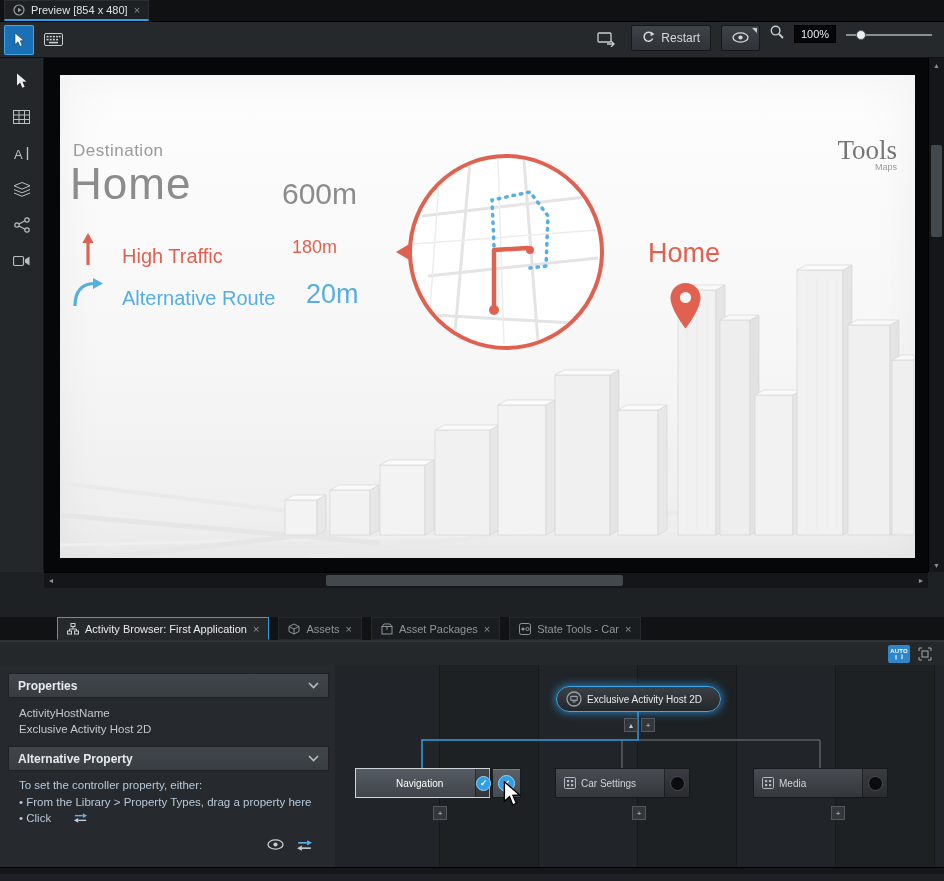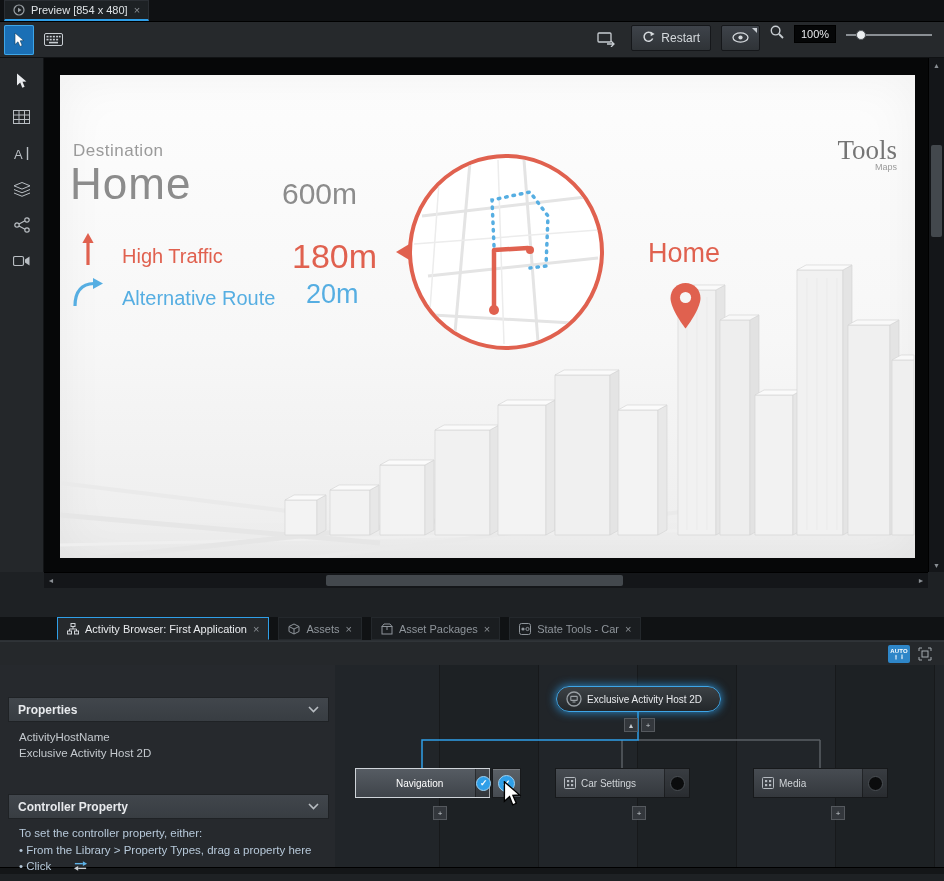--- a/index.html
+++ b/index.html
@@ -48,21 +48,21 @@
     background:linear-gradient(180deg,#fdfdfd 0%,#f7f7f7 55%,#ededed 100%);
     box-shadow:inset 0 0 50px rgba(0,0,0,0.05);
     overflow:hidden;
   }
   .scene .city { position:absolute; left:0; bottom:0; }
 
   .hud-dest-label { position:absolute; left:13px; top:66px; font-size:17px; color:#9a9a9a; letter-spacing:0.5px; }
   .hud-dest-name  { position:absolute; left:10px; top:84px; font-size:44px; color:#8c8c8c; letter-spacing:1px; }
   .hud-dest-dist  { position:absolute; left:222px; top:102px; font-size:30px; color:#8c8c8c; }
   .hud-traffic-label { position:absolute; left:62px; top:170px; font-size:20px; color:#e0614f; }
-  .hud-traffic-dist  { position:absolute; left:232px; top:162px; font-size:34px; color:#e0614f;text-align:center; }
+  .hud-traffic-dist  { position:absolute; left:232px; top:162px; font-size:18px; color:#e0614f;text-align:center; }
   .hud-alt-label { position:absolute; left:62px; top:212px; font-size:20px; color:#56aee2; }
   .hud-alt-dist  { position:absolute; left:246px; top:204px; font-size:27px; color:#56aee2; }
   .hud-arrow-red  { position:absolute; left:20px; top:158px; }
   .hud-arrow-blue { position:absolute; left:10px; top:200px; }
 
   .map-circle {
     position:absolute; left:348px; top:79px; width:196px; height:196px;
     border-radius:50%; border:4px solid #e0614f; background:#fff; overflow:hidden;
   }
   .map-pointer {
@@ -93,21 +93,21 @@
   .auto-btn .auto-txt { font-size:6px; font-weight:bold; letter-spacing:0.2px; }
   .fit-btn { width:18px; height:18px; display:flex; align-items:center; justify-content:center; }
 
   .content-row { height:202px; display:flex; position:relative; }
   .footer-strip { height:7px; background:#141618; border-top:1px solid #000; }
 
   
   .props-col { width:335px; padding:8px 6px 0 8px; background:#26292d; }
   .prop-header {
     height:25px; background:linear-gradient(#41464c,#383d42); border:1px solid #1f2225;
-    display:flex; align-items:center; padding:0 9px; color:#e8eaed; font-weight:bold; font-size:12px;margin-top:24px;
+    display:flex; align-items:center; padding:0 9px; color:#e8eaed; font-weight:bold; font-size:12px;
   }
   .prop-header .chev { margin-left:auto; }
   .prop-rows { padding:7px 11px 9px; font-size:11.5px; color:#c4c9ce; line-height:16px; }
   .prop-help { padding:6px 11px 2px; font-size:11.5px; color:#b7c9da; line-height:16.5px; }
   .help-line { display:flex; align-items:center; gap:22px; flex-wrap:nowrap; white-space:nowrap; }
   .prop-footer { display:flex; justify-content:flex-end; gap:12px; padding:10px 16px 0 0; }
 
   
   .graph {
     position:relative; flex:1; overflow:hidden;
@@ -499,21 +499,21 @@
         <svg width="11" height="7" viewBox="0 0 11 7">
             <polyline points="1,1 5.5,5.5 10,1" fill="none" stroke="#b8bdc2" stroke-width="1.6"></polyline>
           </svg>
       </span>
     </div>
     <div class="prop-rows">
       <div>ActivityHostName</div>
       <div>Exclusive Activity Host 2D</div>
     </div>
     <div class="prop-header">
-      <span>Controller Property</span>
+      <span>Alternative Property</span>
       <span class="chev">
         <svg width="11" height="7" viewBox="0 0 11 7">
             <polyline points="1,1 5.5,5.5 10,1" fill="none" stroke="#b8bdc2" stroke-width="1.6"></polyline>
           </svg>
       </span>
     </div>
     <div class="prop-help">
       <div>To set the controller property, either:</div>
       <div>• From the Library &gt; Property Types, drag a property here</div>
       <div class="help-line">

